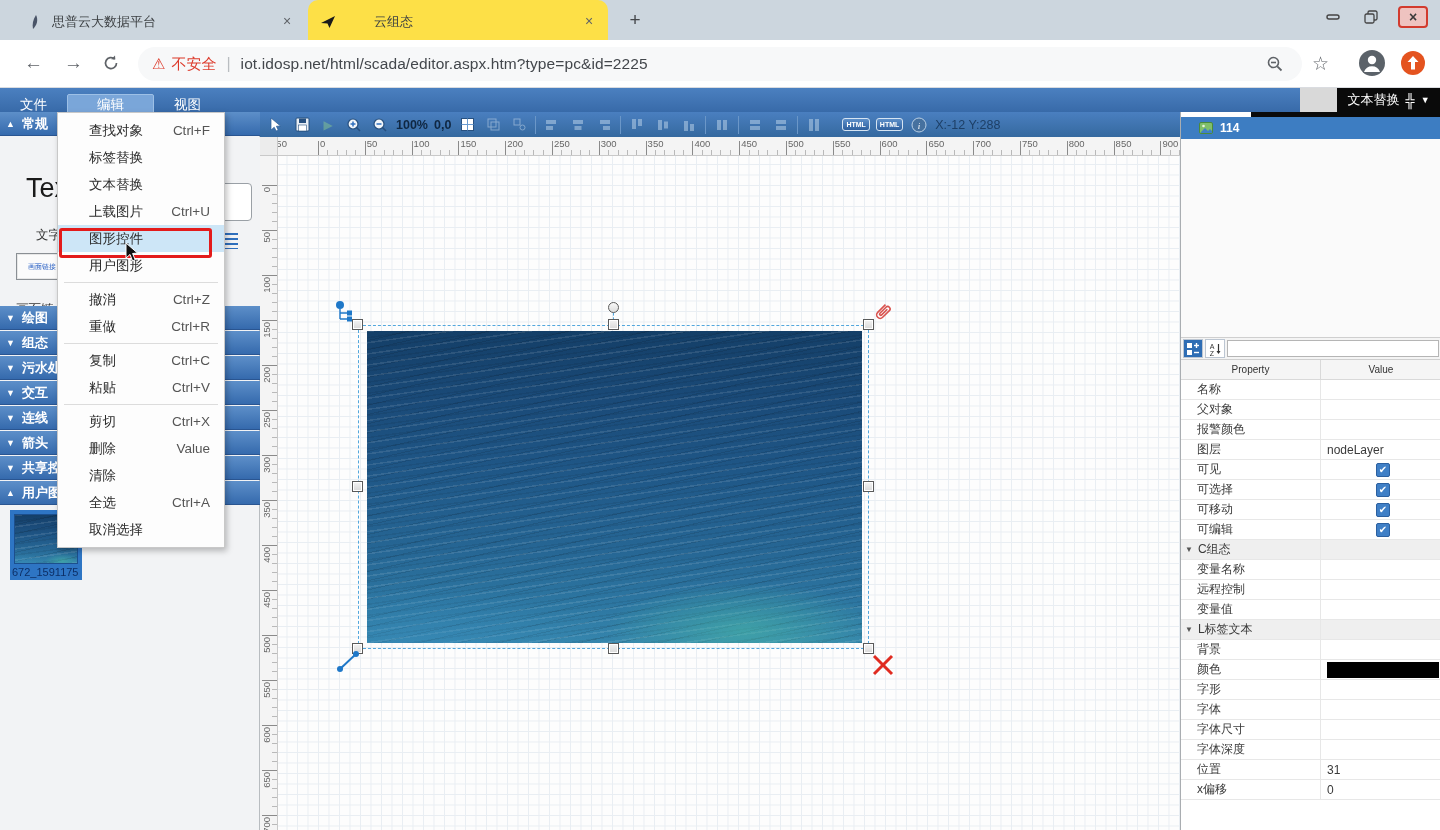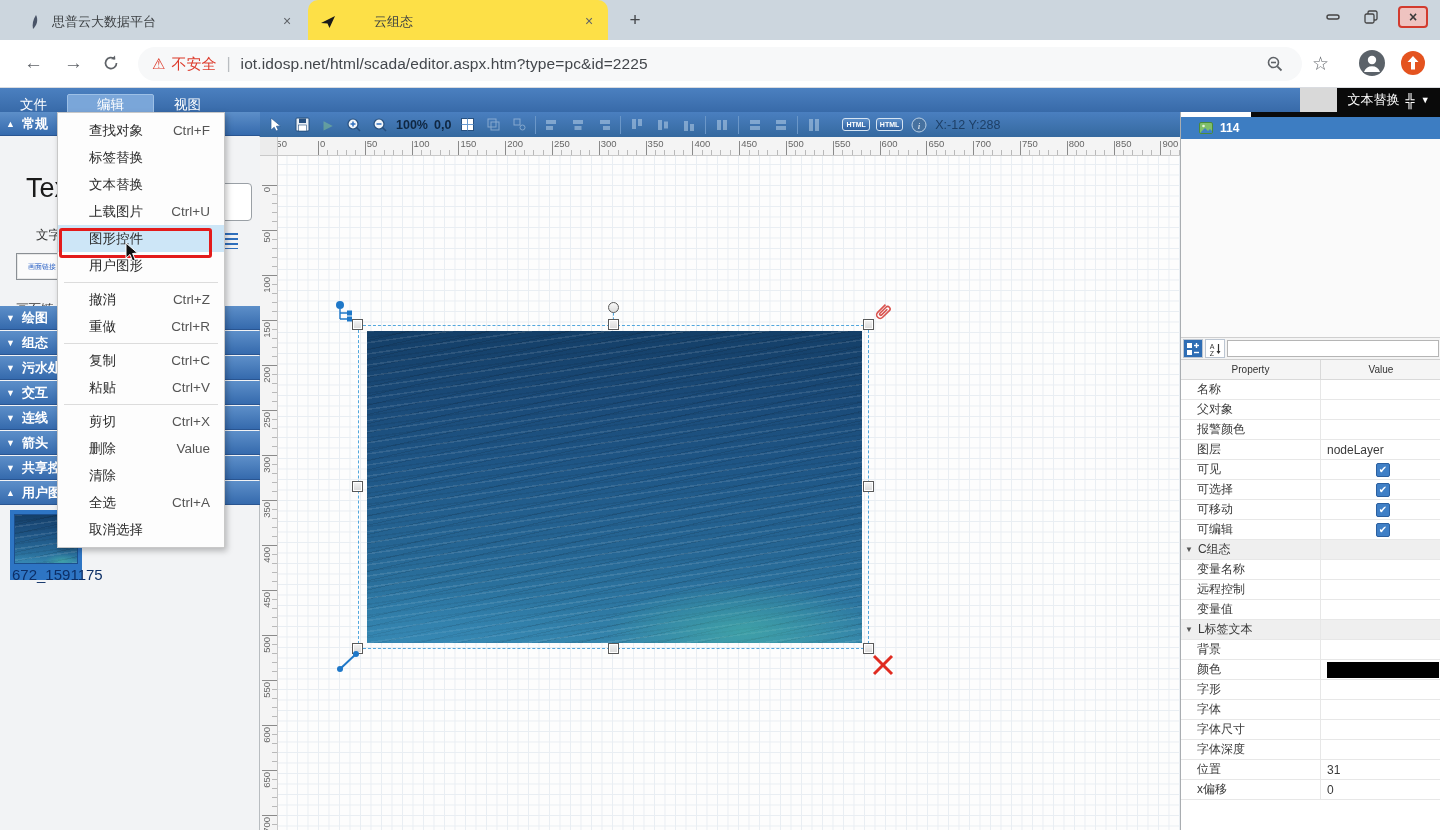--- a/index.html
+++ b/index.html
@@ -46,21 +46,21 @@
   .stri { font-size:9px; }
   #general-content { position:absolute; left:0; top:25px; width:260px; height:169px; background:#f2f3f5; }
   #gc-text { position:absolute; left:26px; top:36px; font-size:27px; color:#1a1a1a; }
   #gc-textlabel { position:absolute; left:36px; top:90px; font-size:12.5px; color:#333; }
   #gc-linkbtn { position:absolute; left:16px; top:116px; width:52px; height:27px; border:1px solid #8a8f94; background:#fbfbfb; box-shadow:inset 0 0 0 1px #e7e7e7; display:flex; align-items:center; justify-content:center; font-size:7px; color:#1a55c0; }
   #gc-linklabel { position:absolute; left:16px; top:164px; font-size:12.5px; color:#333; }
   #gc-inputfrag { position:absolute; left:218px; top:46px; width:34px; height:38px; border:1px solid #9aa0a6; border-radius:4px; background:#fff; }
   #gc-bluefrag { position:absolute; left:224px; top:96px; width:14px; height:16px; background:repeating-linear-gradient(180deg,#2f6fbd 0 2px,transparent 2px 5px); }
   #ug-thumbwrap { position:absolute; left:10px; top:398px; width:72px; height:70px; background:#2e75c4; }
   #ug-thumb { position:absolute; left:4px; top:4px; width:64px; height:50px; border:1px solid #1c4f8d; }
-  #ug-label { position:absolute; left:2px; top:56px; font-size:15px; color:#0d2f66; white-space:nowrap; }
+  #ug-label { position:absolute; left:2px; top:56px; font-size:11px; color:#0d2f66; white-space:nowrap; }
 
   
   .ocean { background:
     radial-gradient(40% 22% at 76% 96%, rgba(73,186,166,.55), rgba(73,186,166,0) 70%),
     radial-gradient(55% 30% at 12% 102%, rgba(56,140,190,.45), rgba(56,140,190,0) 70%),
     repeating-linear-gradient(172deg, rgba(255,255,255,.10) 0 1.5px, rgba(255,255,255,0) 1.5px 6px, rgba(0,0,0,.07) 6px 7.5px, rgba(0,0,0,0) 7.5px 11px),
     repeating-linear-gradient(167deg, rgba(0,0,0,.10) 0 1px, transparent 1px 9px),
     linear-gradient(180deg,#143f68 0%,#1a4a78 22%,#1f5787 45%,#266694 70%,#2d77a2 88%,#3585ac 100%); }
 
   

